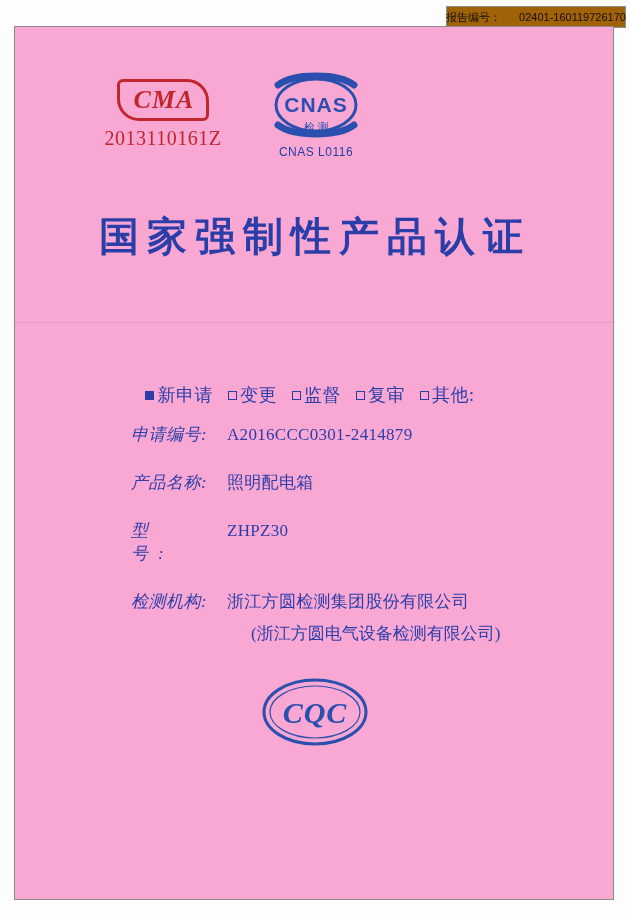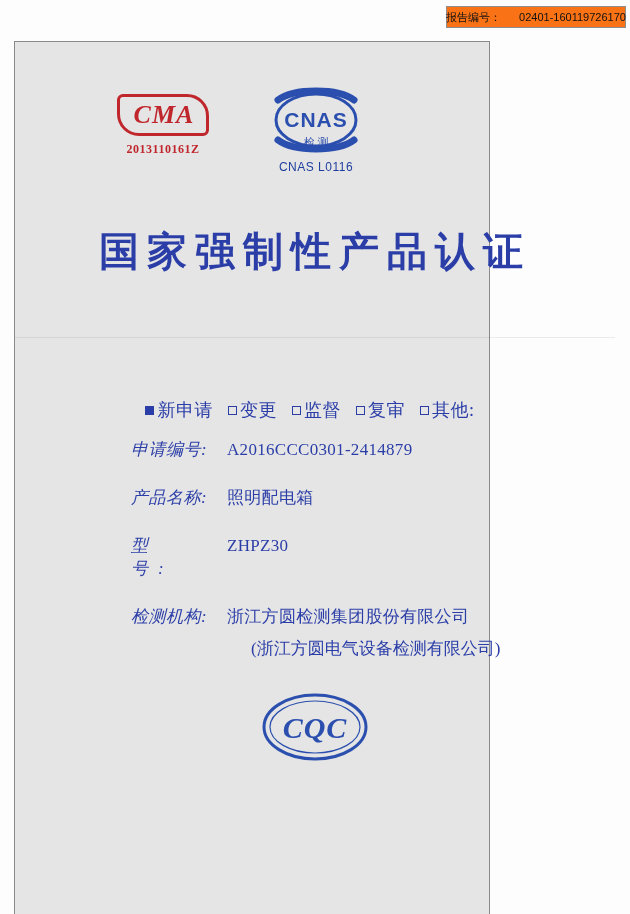--- a/index.html
+++ b/index.html
@@ -23,47 +23,47 @@
   }
 
   
   .report-no-bar {
     position: absolute;
     top: 6px;
     left: 446px;
     width: 178px;
     height: 20px;
     border: 1px solid #8e8e8e;
-    background: #f97316;
+    background: #a16207;
     display: flex;
     align-items: center;
     justify-content: center;
     font-size: 11px;
     color: #111111;
     font-family: "Liberation Sans", sans-serif;
     letter-spacing: 0px;
     white-space: nowrap;
   }
   .report-no-bar .label {
     font-size: 11px;
   }
   .report-no-bar .value {
     font-size: 11px;
     margin-left: 18px;
   }
 
   
   .frame {
     position: absolute;
-    top: 41px;
+    top: 26px;
     left: 14px;
-    width: 476px;
+    width: 600px;
     height: 874px;
     border: 1px solid #8a8a8a;
-    background: #e5e5e5;
+    background: #f9a8d4;
     box-sizing: border-box;
   }
 
   
   .fold {
     position: absolute;
     top: 295px;
     left: 0;
     width: 600px;
     height: 1px;
@@ -109,22 +109,22 @@
     font-style: italic;
     font-size: 26px;
     color: #c0272d;
     letter-spacing: 1px;
     padding-left: 2px;
     box-sizing: border-box;
   }
   .cma-code {
     margin-top: 6px;
     font-family: "Liberation Serif", serif;
-    font-weight: bold;
-    font-size: 12px;
+    font-weight: normal;
+    font-size: 20px;
     color: #c0272d;
     letter-spacing: 0.5px;
   }
 
   .cnas-block {
     position: absolute;
     left: 216px;
     top: 0px;
     width: 170px;
     text-align: center;

